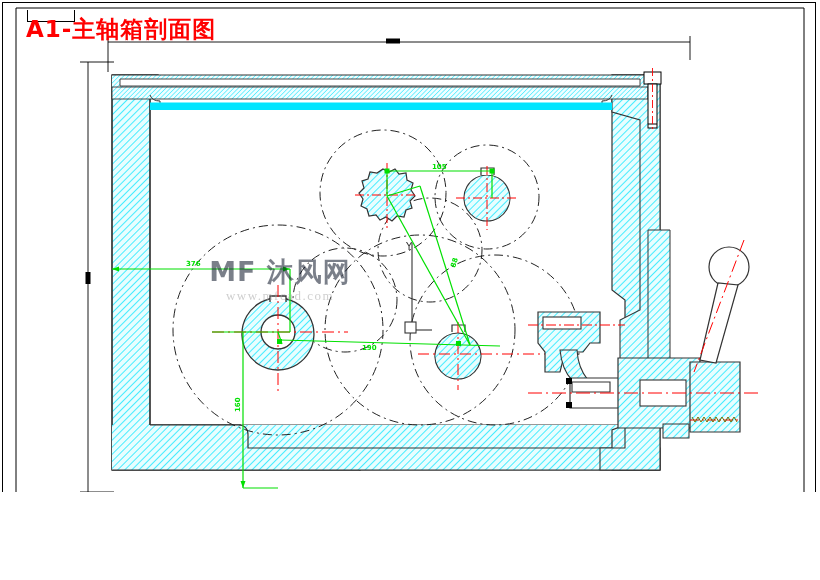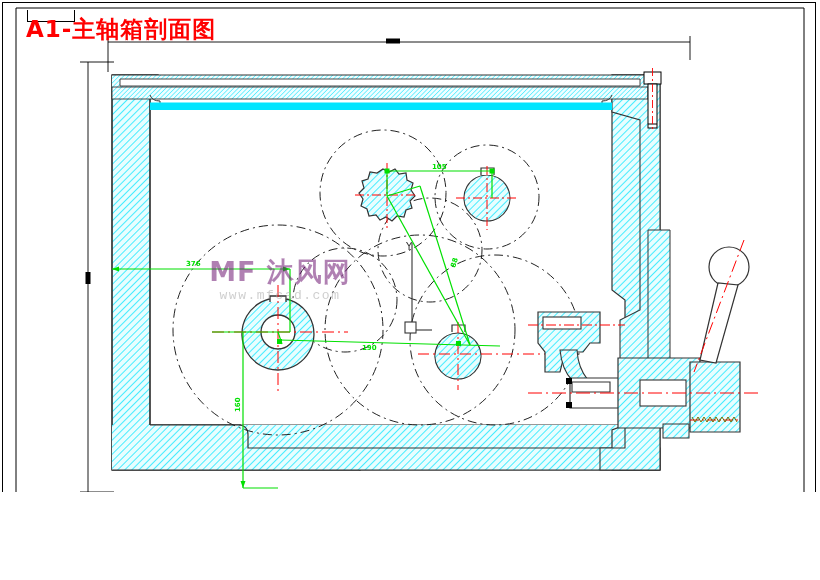--- a/index.html
+++ b/index.html
@@ -53,26 +53,26 @@
     width: 220px;
     text-align: center;
     z-index: 30;
     pointer-events: none;
     opacity: 0.55;
   }
   #watermark .wm-top {
     font-family: "DejaVu Sans", sans-serif;
     font-size: 27px;
     font-weight: bold;
-    color: #701a75;
+    color: #0f172a;
     letter-spacing: 1px;
     line-height: 1;
   }
   #watermark .wm-bot {
-    font-family: Liberation Mono, monospace;
+    font-family: Liberation Serif, serif;
     font-size: 13px;
     color: #a8a8a8;
     letter-spacing: 1.5px;
     margin-top: 3px;
   }
   .dimtext {
     font-family: "DejaVu Sans", sans-serif;
     fill: #00e000;
     font-size: 7px;
     font-weight: bold;

